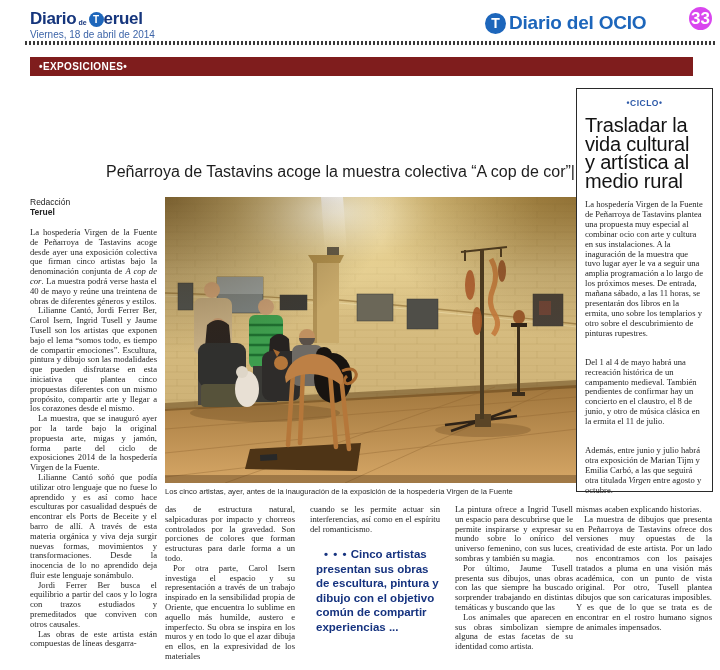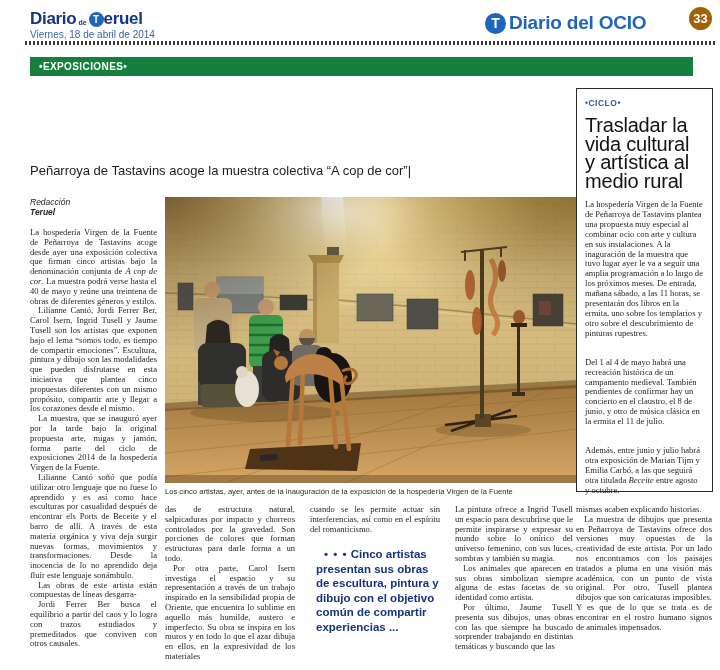--- a/index.html
+++ b/index.html
@@ -12,54 +12,54 @@
   .masthead { position:absolute; left:30px; top:9px; display:flex; align-items:center; }
   .masthead .word { font-weight:bold; font-size:17px; color:#15357c; letter-spacing:-0.3px; }
   .masthead .de { font-size:7px; color:#15357c; font-weight:bold; margin:6px 1px 0 2px; }
   .t-circle { width:15px; height:15px; border-radius:50%; background:#1d66bb; color:#fff;
     display:flex; align-items:center; justify-content:center; font-weight:bold; font-size:10px; margin:0 0 0 1px; }
   .date { position:absolute; left:30px; top:29px; font-size:10px; color:#3c64a8; }
   .ocio { position:absolute; left:484px; top:12px; display:flex; align-items:center; gap:3px; }
   .ocio .t-circle { width:21px; height:21px; font-size:14px; }
   .ocio .label { font-weight:bold; font-size:19px; color:#1d66bb; letter-spacing:-0.2px; }
   .page-badge { position:absolute; left:689px; top:7px; width:23px; height:23px; border-radius:50%;
-    background:#a16207; color:#fff; font-weight:bold; font-size:13px;
+    background:#d946ef; color:#fff; font-weight:bold; font-size:17px;
     display:flex; align-items:center; justify-content:center; }
   .dotrule { position:absolute; left:25px; top:41px; width:690px; height:4px;
     border-top:2px dotted #3a3a3a; border-bottom:2px dotted #3a3a3a; }
   
-  .section-bar { position:absolute; left:30px; top:57px; width:663px; height:19px; background:#15803d;
+  .section-bar { position:absolute; left:30px; top:57px; width:663px; height:19px; background:#7f1d1d;
     color:#fff; font-weight:bold; font-size:10px; letter-spacing:0.4px; display:flex; align-items:center; padding-left:9px; }
   
   .headline { position:absolute; left:30px; top:83px; width:545px; font-size:30px; line-height:35px;
     color:#161616; letter-spacing:-0.4px; font-weight:normal; }
-  .subhead { position:absolute; left:30px; top:163px; width:545px; font-size:13px; color:#1d1d1d; }
-  
-  .byline { position:absolute; left:30px; top:197px; font-size:8.5px; color:#222; line-height:10px;font-style:italic; }
+  .subhead { position:absolute; left:30px; top:163px; width:545px; font-size:16px; color:#1d1d1d;text-align:right; }
+  
+  .byline { position:absolute; left:30px; top:197px; font-size:8.5px; color:#222; line-height:10px; }
   .byline .place { font-weight:bold; }
   
   .col { position:absolute; font-family:"Liberation Serif", serif; font-size:8.6px; line-height:9.8px;
     color:#1f1f1f; text-align:justify; overflow:hidden; }
   .col p { text-indent:8px; }
   .col p.noindent { text-indent:0; }
   .col1 { left:30px;  top:228px; width:127px; height:437px; }
   .col2 { left:165px; top:505px; width:130px; height:163px; }
   .col3 { left:310px; top:505px; width:130px; height:163px; }
   .col4 { left:455px; top:505px; width:118px; height:163px; }
   .col5 { left:576px; top:505px; width:136px; height:163px; }
   .pullquote { margin:13px 0 0 6px; font-family:"Liberation Sans", sans-serif; font-weight:bold;
     font-size:11.5px; line-height:14.5px; color:#16337f; text-align:left; text-indent:0; }
   .pullquote .bullets { letter-spacing:1px; }
   
   .photo { position:absolute; left:165px; top:197px; width:412px; height:286px; }
   .caption { position:absolute; left:165px; top:487px; width:412px; font-size:7.6px; color:#2a2a2a; }
   
   .ciclo-box { position:absolute; left:576px; top:88px; width:137px; height:404px;
     border:1.5px solid #2a2a2a; background:#fff; padding:9px 8px; }
-  .ciclo-label { font-weight:bold; font-size:8.5px; color:#2d59a8; letter-spacing:0.5px; }
+  .ciclo-label { text-align:center; font-weight:bold; font-size:8.5px; color:#2d59a8; letter-spacing:0.5px; }
   .ciclo-title { font-size:20px; line-height:18.5px; color:#131313; margin:8px 0 10px 0; font-weight:normal; letter-spacing:-0.2px; }
   .ciclo-body { font-family:"Liberation Serif", serif; font-size:8.6px; line-height:9.9px; color:#1f1f1f; }
   .ciclo-body p + p { margin-top:19px; }
   .it { font-style:italic; }
 </style>
 </head>
 <body>
 
 <div class="page">
 
@@ -215,48 +215,48 @@
       <rect x="0" y="278" width="412" height="8" fill="#53361a" opacity="0.4"></rect>
     </svg>
   </div>
   <div class="caption">Los cinco artistas, ayer, antes de la inauguración de la exposición de la hospedería Virgen de la Fuente</div>
 
   <div class="col col1">
     <p class="noindent"><span>La hospedería Virgen de la Fuente de Peñarroya de Tastavins acoge desde ayer una exposición colectiva que firman cinco artistas bajo la denominación conjunta de </span><span class="it">A cop de cor</span><span>. La muestra podrá verse hasta el 40 de mayo y reúne una treintena de obras de diferentes géneros y estilos.</span></p>
     <p>Lilianne Cantó, Jordi Ferrer Ber, Carol Isern, Ingrid Tusell y Jaume Tusell son los artistas que exponen bajo el lema “somos todo, es tiempo de compartir emociones”. Escultura, pintura y dibujo son las modalidades que pueden disfrutarse en esta iniciativa que plantea cinco propuestas diferentes con un mismo propósito, compartir arte y llegar a los corazones desde el mismo.</p>
     <p>La muestra, que se inauguró ayer por la tarde bajo la original propuesta arte, migas y jamón, forma parte del ciclo de exposiciones 2014 de la hospedería Virgen de la Fuente.</p>
     <p>Lilianne Cantó soñó que podía utilizar otro lenguaje que no fuese lo aprendido y es así como hace esculturas por casualidad después de encontrar els Ports de Beceite y el barro de allí. A través de esta materia orgánica y viva deja surgir nuevas formas, movimientos y transformaciones. Desde la inocencia de lo no aprendido deja fluir este lenguaje sonámbulo.</p>
+    <p>Jordi Ferrer Ber busca el equilibrio a partir del caos y lo logra con trazos estudiados y premeditados que conviven con otros causales.</p>
     <p>Las obras de este artista están compuestas de líneas desgarra-</p>
-    <p>Jordi Ferrer Ber busca el equilibrio a partir del caos y lo logra con trazos estudiados y premeditados que conviven con otros causales.</p>
   </div>
 
   <div class="col col2">
     <p class="noindent">das de estructura natural, salpicaduras por impacto y chorreos controlados por la gravedad. Son porciones de colores que forman estructuras para darle forma a un todo.</p>
     <p>Por otra parte, Carol Isern investiga el espacio y su representación a través de un trabajo inspirado en la sensibilidad propia de Oriente, que encuentra lo sublime en aquello más humilde, austero e imperfecto. Su obra se inspira en los muros y en todo lo que el azar dibuja en ellos, en la expresividad de los materiales</p>
   </div>
 
   <div class="col col3">
     <p class="noindent">cuando se les permite actuar sin interferencias, así como en el espíritu del romanticismo.</p>
     <p class="pullquote"><span class="bullets">• • •</span><span> Cinco artistas presentan sus obras de escultura, pintura y dibujo con el objetivo común de compartir experiencias ...</span></p>
   </div>
 
   <div class="col col4">
     <p class="noindent">La pintura ofrece a Ingrid Tusell un espacio para descubrirse que le permite inspirarse y expresar su mundo sobre lo onírico del universo femenino, con sus luces, sombras y también su magia.</p>
+    <p>Por último, Jaume Tusell presenta sus dibujos, unas obras con las que siempre ha buscado sorprender trabajando en distintas temáticas y buscando que las</p>
     <p>Los animales que aparecen en sus obras simbolizan siempre alguna de estas facetas de su identidad como artista.</p>
-    <p>Por último, Jaume Tusell presenta sus dibujos, unas obras con las que siempre ha buscado sorprender trabajando en distintas temáticas y buscando que las</p>
   </div>
 
   <div class="col col5">
     <p class="noindent">mismas acaben explicando historias.</p>
     <p>La muestra de dibujos que presenta en Peñarroya de Tastavins ofrece dos versiones muy opuestas de la creatividad de este artista. Por un lado nos encontramos con los paisajes tratados a pluma en una visión más académica, con un punto de vista original. Por otro, Tusell plantea dibujos que son caricaturas imposibles. Y es que de lo que se trata es de encontrar en el rostro humano signos de animales impensados.</p>
   </div>
 
   <div class="ciclo-box">
     <div class="ciclo-label">•CICLO•</div>
     <h2 class="ciclo-title">Trasladar la vida cultural y artística al medio rural</h2>
     <div class="ciclo-body">
       <p>La hospedería Virgen de la Fuente de Peñarroya de Tastavins plantea una propuesta muy especial al combinar ocio con arte y cultura en sus instalaciones. A la inaguración de la muestra que tuvo lugar ayer le va a seguir una amplia programación a lo largo de los próximos meses. De entrada, mañana sábado, a las 11 horas, se presentarán dos libros en la ermita, uno sobre los templarios y otro sobre el descubrimiento de pinturas rupestres.</p>
       <p>Del 1 al 4 de mayo habrá una recreación histórica de un campamento medieval. También pendientes de confirmar hay un concierto en el claustro, el 8 de junio, y otro de música clásica en la ermita el 11 de julio.</p>
-      <p><span>Además, entre junio y julio habrá otra exposición de Marian Tijm y Emilia Carbó, a las que seguirá otra titulada </span><span class="it">Beceite</span><span> entre agosto y octubre.</span></p>
+      <p><span>Además, entre junio y julio habrá otra exposición de Marian Tijm y Emilia Carbó, a las que seguirá otra titulada </span><span class="it">Virgen</span><span> entre agosto y octubre.</span></p>
     </div>
   </div>
 
 </div>
 
 </body></html>

